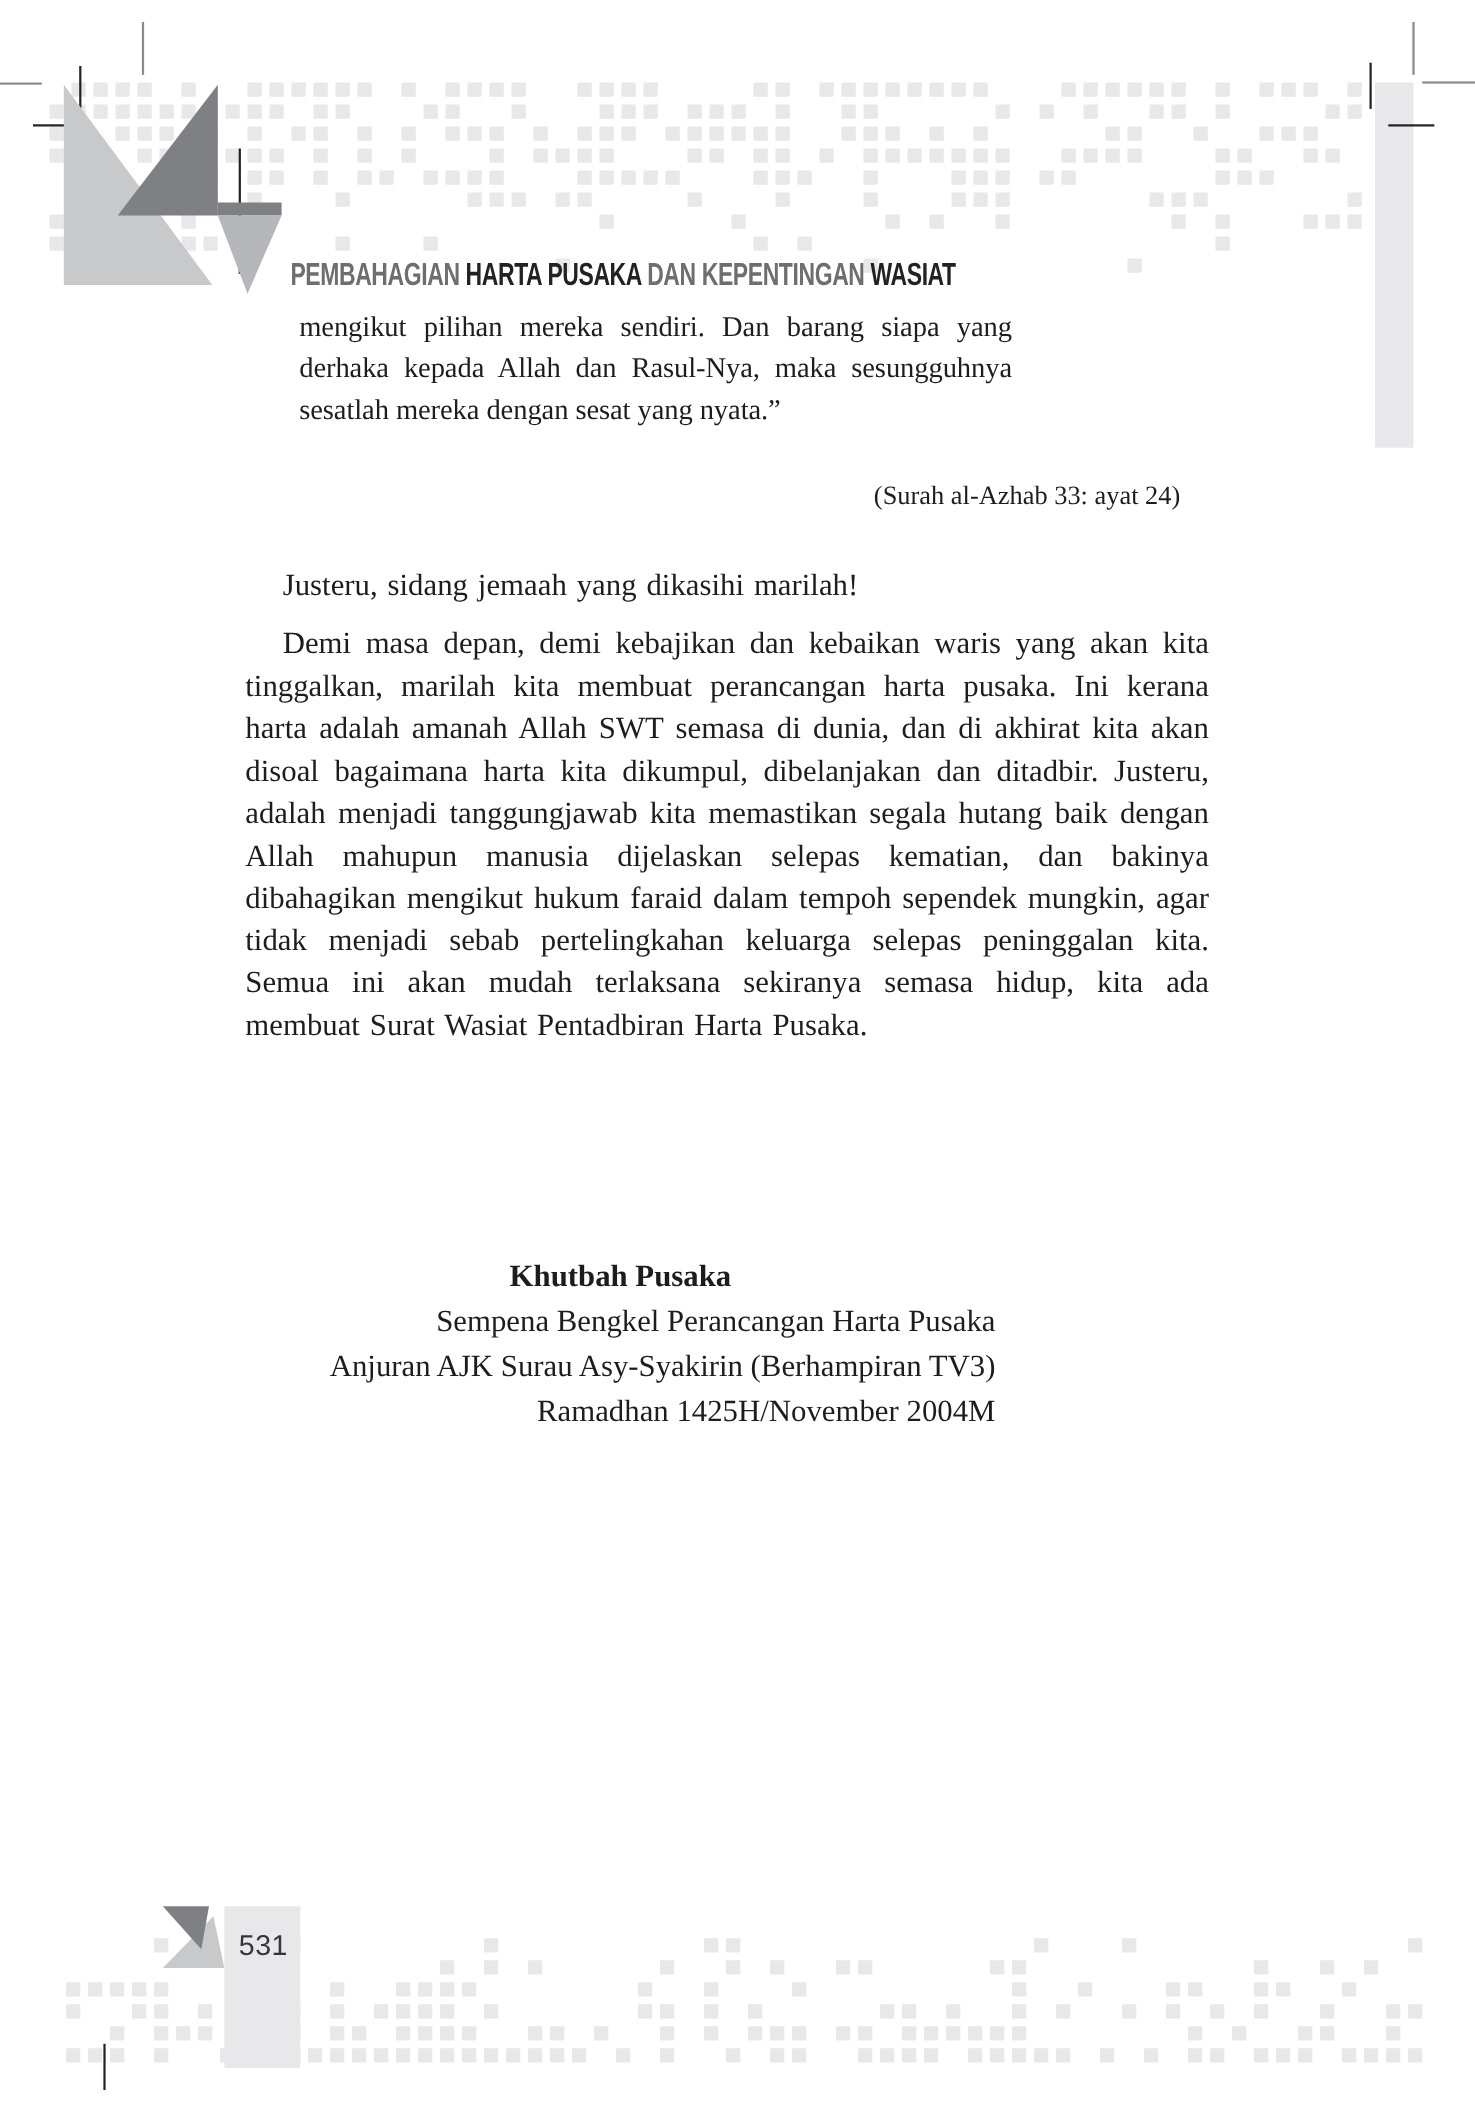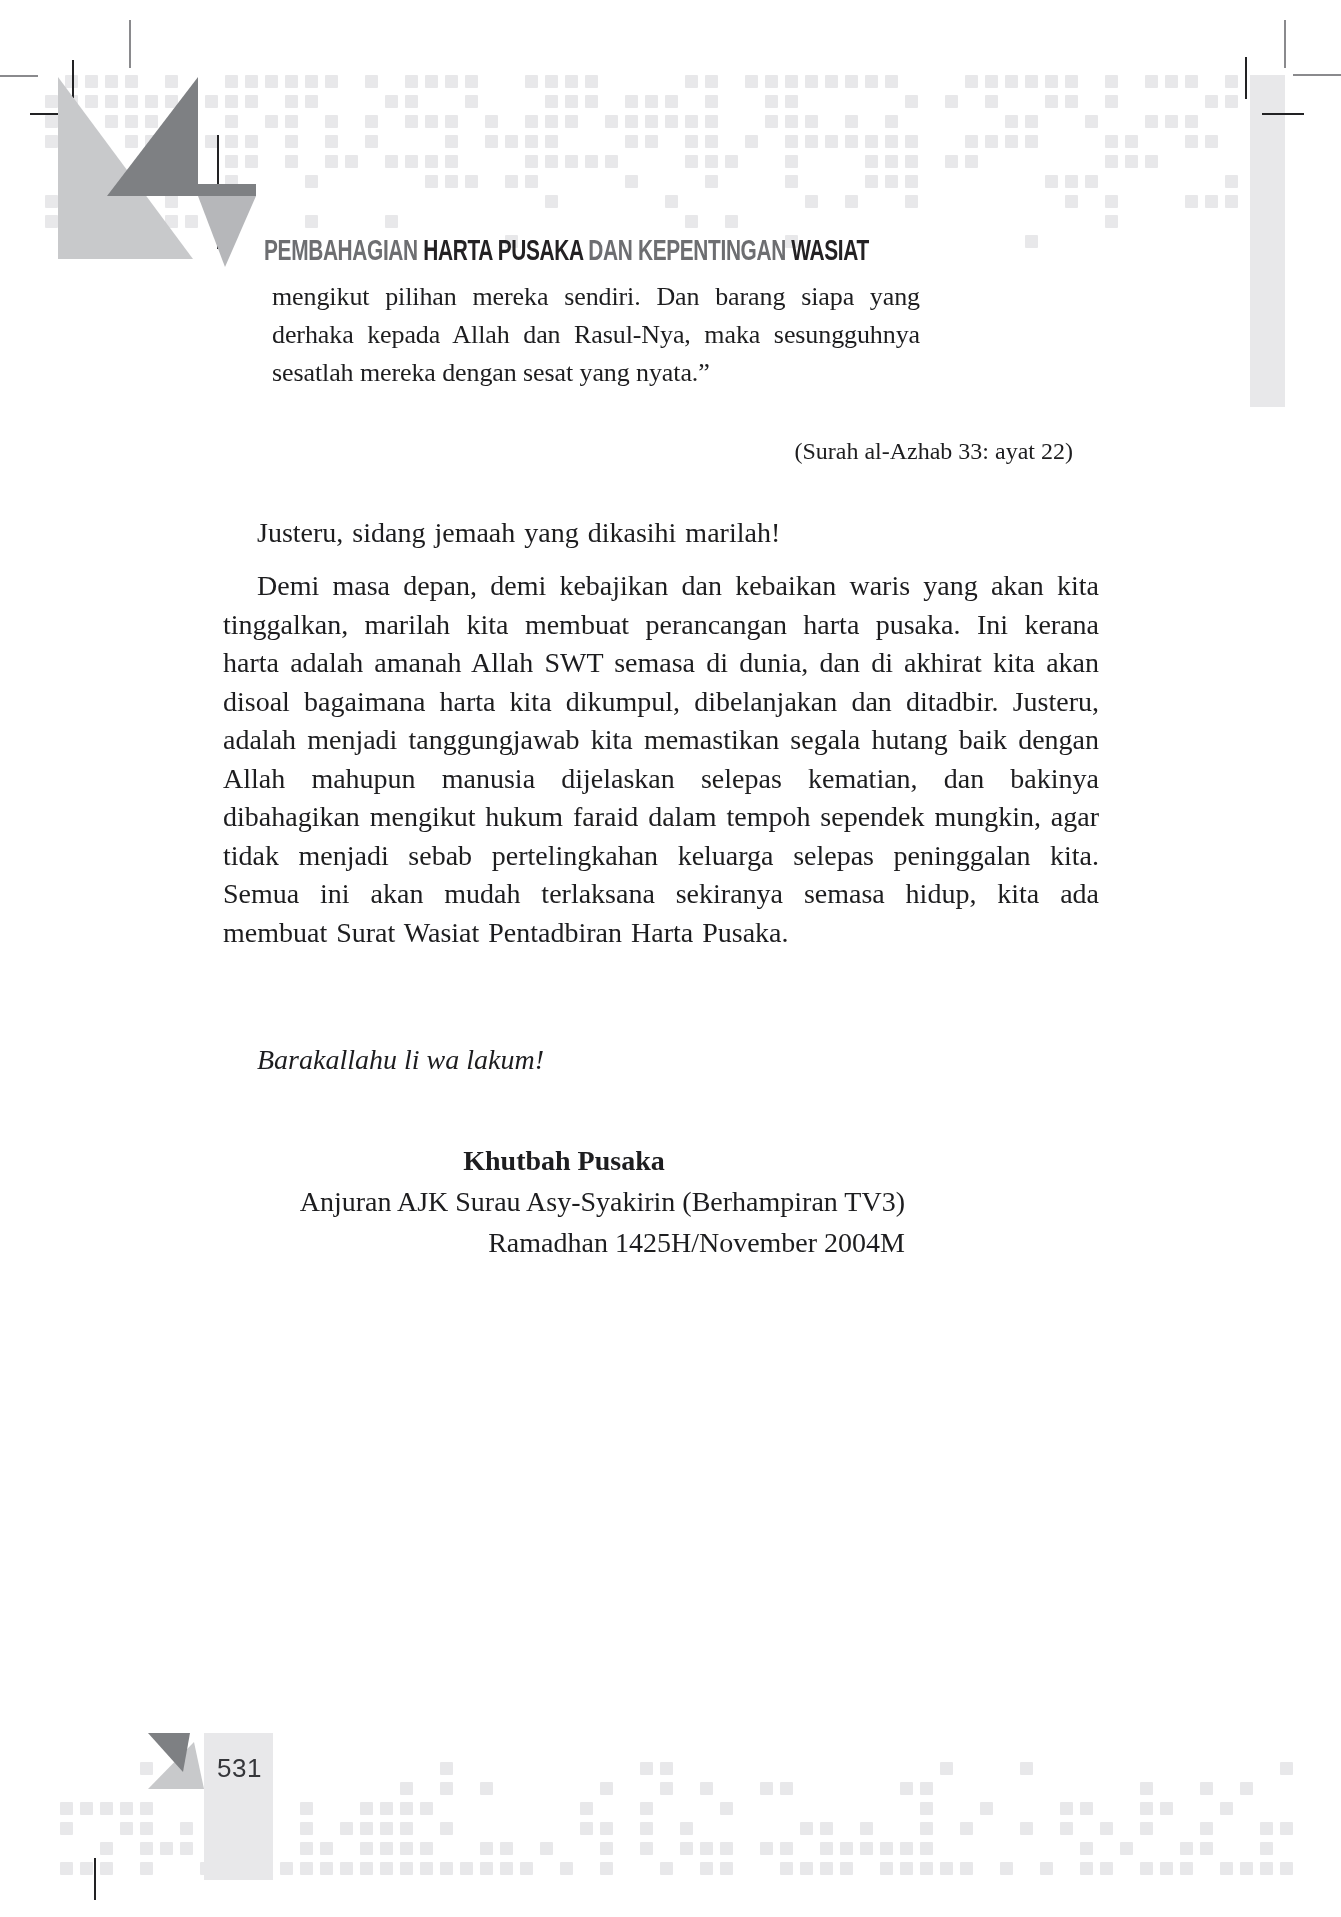--- a/index.html
+++ b/index.html
@@ -467,28 +467,28 @@
     <polygon points="107,176 198,57 198,176" fill="#7e8083"></polygon>
     <polygon points="198,164 256,164 256,176 198,176" fill="#7e8083"></polygon>
     <polygon points="198,176 256,176 225,247" fill="#b6b7ba"></polygon>
   </svg>
 
   <div class="header-title">
     <span class="hg">PEMBAHAGIAN </span><span class="hb">HARTA PUSAKA </span><span class="hg">DAN KEPENTINGAN </span><span class="hb">WASIAT</span>
   </div>
 
   <div class="quote">mengikut pilihan mereka sendiri. Dan barang siapa yang derhaka kepada Allah dan Rasul-Nya, maka sesungguhnya sesatlah mereka dengan sesat yang nyata.”</div>
-  <div class="attribution">(Surah al-Azhab 33: ayat 22)</div>
+  <div class="attribution">(Surah al-Azhab 33: ayat 24)</div>
 
   <div class="para para1">Justeru, sidang jemaah yang dikasihi marilah!</div>
   <div class="para para2">Demi masa depan, demi kebajikan dan kebaikan waris yang akan kita tinggalkan, marilah kita membuat perancangan harta pusaka. Ini kerana harta adalah amanah Allah SWT semasa di dunia, dan di akhirat kita akan disoal bagaimana harta kita dikumpul, dibelanjakan dan ditadbir. Justeru, adalah menjadi tanggungjawab kita memastikan segala hutang baik dengan Allah mahupun manusia dijelaskan selepas kematian, dan bakinya dibahagikan mengikut hukum faraid dalam tempoh sependek mungkin, agar tidak menjadi sebab pertelingkahan keluarga selepas peninggalan kita. Semua ini akan mudah terlaksana sekiranya semasa hidup, kita ada membuat Surat Wasiat Pentadbiran Harta Pusaka.</div>
-  <div class="closing">Barakallahu li wa lakum!</div>
 
   <div class="signature">
     <div class="sig-bold">Khutbah Pusaka</div>
+    <div>Sempena Bengkel Perancangan Harta Pusaka</div>
     <div>Anjuran AJK Surau Asy-Syakirin (Berhampiran TV3)</div>
     <div>Ramadhan 1425H/November 2004M</div>
   </div>
 
   <div class="footer-panel"></div>
   <svg class="deco" width="300" height="1917" style="left:0;top:0">
     <polygon points="148,1769 204,1769 194,1722" fill="#c8c9cb"></polygon>
     <polygon points="148,1713 190,1713 183,1752" fill="#7e8083"></polygon>
   </svg>
   <div class="page-number">531</div>

